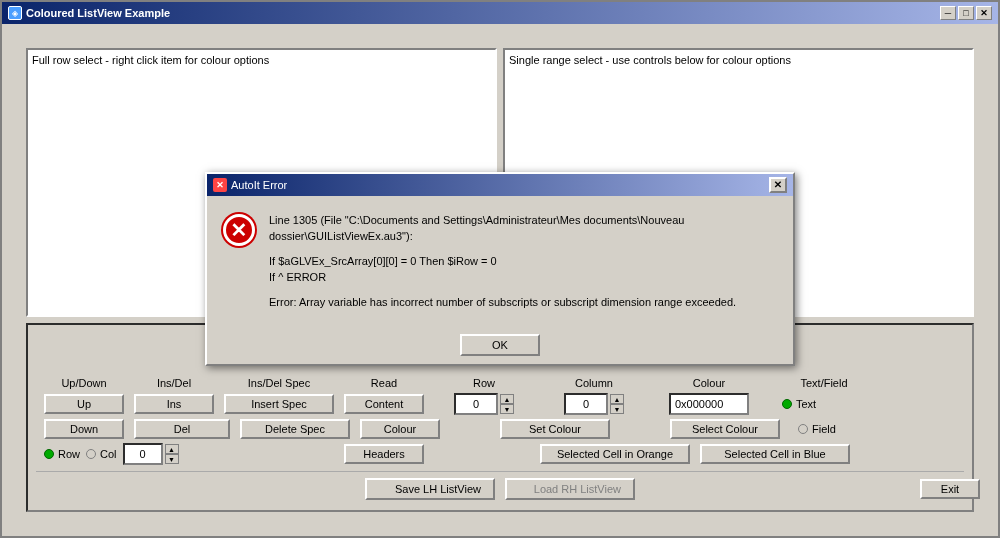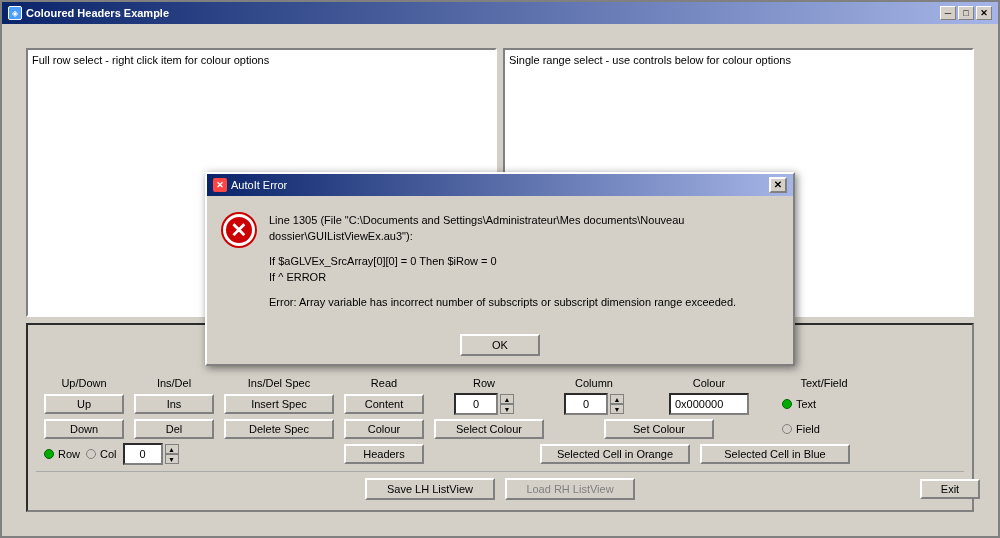--- a/index.html
+++ b/index.html
@@ -160,20 +160,21 @@
       padding: 0 4px;
     }
     .radio-item {
       display: flex;
       align-items: center;
       gap: 4px;
     }
     .btn-large {
       min-width: 120px;
       padding: 3px 12px;
+      text-align: right;
     }
 
     
     .dialog-overlay {
       position: fixed;
       top: 0; left: 0; right: 0; bottom: 0;
       display: flex;
       align-items: center;
       justify-content: center;
       z-index: 100;
@@ -298,21 +299,21 @@
     }
   </style>
 </head>
 <body>
 
 <div class="window">
 
   <div class="title-bar">
     <div class="title-bar-left">
       <div class="title-icon">◈</div>
-      <span class="title-text">Coloured Headers Example</span>
+      <span class="title-text">Coloured ListView Example</span>
     </div>
     <div class="title-buttons">
       <div class="title-btn">─</div>
       <div class="title-btn">□</div>
       <div class="title-btn close">✕</div>
     </div>
   </div>
 
   <div class="window-content">
 
@@ -381,36 +382,36 @@
             <span class="green-dot"></span>
             <span>Text</span>
           </div>
         </div>
       </div>
 
       <div style="display:flex; gap:10px; padding: 2px 8px; align-items:center;">
         <div style="width:80px; display:flex; justify-content:center;">
           <button class="btn full-btn">Down</button>
         </div>
-        <div style="width:80px; display:flex; justify-content:center;">
+        <div style="width:96px; display:flex; justify-content:center;">
           <button class="btn full-btn">Del</button>
         </div>
         <div style="width:110px; display:flex; justify-content:center;">
           <button class="btn full-btn">Delete Spec</button>
         </div>
         <div style="width:80px; display:flex; justify-content:center;">
           <button class="btn full-btn">Colour</button>
         </div>
 
+        <div style="width:210px; display:flex; justify-content:center;">
+          <button class="btn btn-wide" style="min-width:110px;">Set Colour</button>
+        </div>
+
         <div style="width:110px; display:flex; justify-content:center;">
           <button class="btn full-btn">Select Colour</button>
-        </div>
-
-        <div style="width:210px; display:flex; justify-content:center;">
-          <button class="btn btn-wide" style="min-width:110px;">Set Colour</button>
         </div>
 
         <div style="width:100px; display:flex; flex-direction:column; gap:4px; padding-left:8px;">
           <div class="radio-item">
             <span class="empty-dot"></span>
             <span>Field</span>
           </div>
         </div>
       </div>
 

